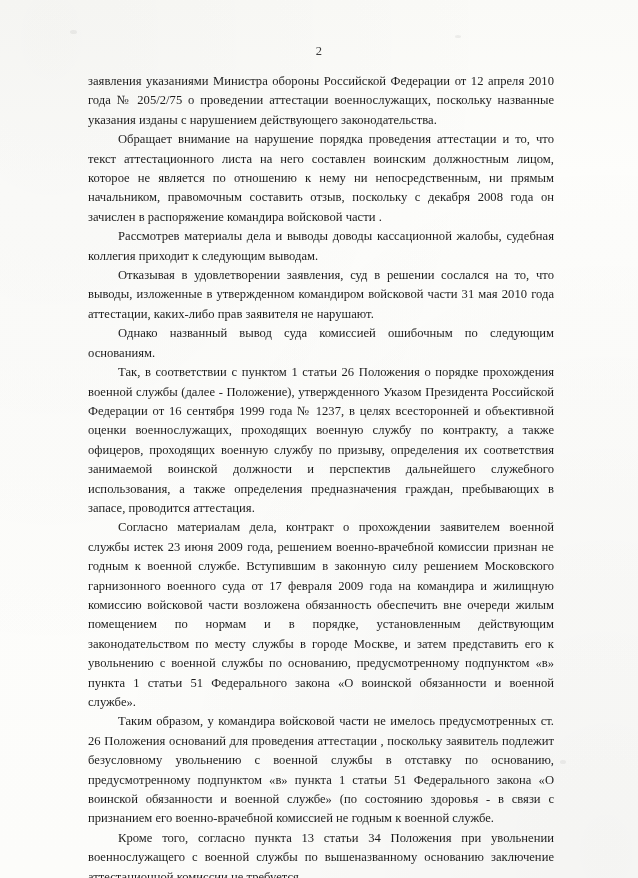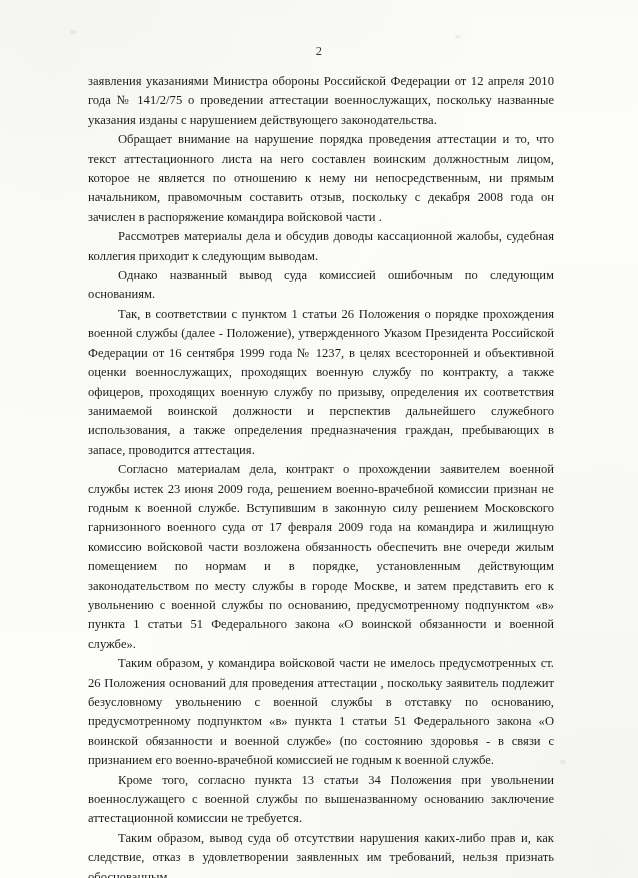--- a/index.html
+++ b/index.html
@@ -73,23 +73,24 @@
 
 <div class="page">
 
   <div class="smudge" style="left:70px; top:30px; width:7px; height:4px;"></div>
   <div class="smudge" style="left:455px; top:35px; width:6px; height:3px;"></div>
   <div class="smudge" style="left:560px; top:760px; width:6px; height:4px;"></div>
 
   <div class="page-number">2</div>
 
   <div class="body-text">
-    <p class="noindent">заявления указаниями Министра обороны Российской Федерации от 12 апреля 2010 года № 141/2/75 о проведении аттестации военнослужащих, поскольку названные указания изданы с нарушением действующего законодательства.</p>
+    <p class="noindent">заявления указаниями Министра обороны Российской Федерации от 12 апреля 2010 года № 205/2/75 о проведении аттестации военнослужащих, поскольку названные указания изданы с нарушением действующего законодательства.</p>
     <p>Обращает внимание на нарушение порядка проведения аттестации и то, что текст аттестационного листа на него составлен воинским должностным лицом, которое не является по отношению к нему ни непосредственным, ни прямым начальником, правомочным составить отзыв, поскольку с декабря 2008 года он зачислен в распоряжение командира войсковой части .</p>
-    <p>Рассмотрев материалы дела и обсудив доводы кассационной жалобы, судебная коллегия приходит к следующим выводам.</p>
+    <p>Рассмотрев материалы дела и выводы доводы кассационной жалобы, судебная коллегия приходит к следующим выводам.</p>
+    <p>Отказывая в удовлетворении заявления, суд в решении сослался на то, что выводы, изложенные в утвержденном командиром войсковой части 31 мая 2010 года аттестации, каких-либо прав заявителя не нарушают.</p>
     <p>Однако названный вывод суда комиссией ошибочным по следующим основаниям.</p>
     <p>Так, в соответствии с пунктом 1 статьи 26 Положения о порядке прохождения военной службы (далее - Положение), утвержденного Указом Президента Российской Федерации от 16 сентября 1999 года № 1237, в целях всесторонней и объективной оценки военнослужащих, проходящих военную службу по контракту, а также офицеров, проходящих военную службу по призыву, определения их соответствия занимаемой воинской должности и перспектив дальнейшего служебного использования, а также определения предназначения граждан, пребывающих в запасе, проводится аттестация.</p>
     <p>Согласно материалам дела, контракт о прохождении заявителем военной службы истек 23 июня 2009 года, решением военно-врачебной комиссии признан не годным к военной службе. Вступившим в законную силу решением Московского гарнизонного военного суда от 17 февраля 2009 года на командира и жилищную комиссию войсковой части возложена обязанность обеспечить вне очереди жилым помещением по нормам и в порядке, установленным действующим законодательством по месту службы в городе Москве, и затем представить его к увольнению с военной службы по основанию, предусмотренному подпунктом «в» пункта 1 статьи 51 Федерального закона «О воинской обязанности и военной службе».</p>
     <p>Таким образом, у командира войсковой части не имелось предусмотренных ст. 26 Положения оснований для проведения аттестации , поскольку заявитель подлежит безусловному увольнению с военной службы в отставку по основанию, предусмотренному подпунктом «в» пункта 1 статьи 51 Федерального закона «О воинской обязанности и военной службе» (по состоянию здоровья - в связи с признанием его военно-врачебной комиссией не годным к военной службе.</p>
     <p>Кроме того, согласно пункта 13 статьи 34 Положения при увольнении военнослужащего с военной службы по вышеназванному основанию заключение аттестационной комиссии не требуется.</p>
     <p>Таким образом, вывод суда об отсутствии нарушения каких-либо прав и, как следствие, отказ в удовлетворении заявленных им требований, нельзя признать обоснованным.</p>
   </div>
 
 </div>
 

